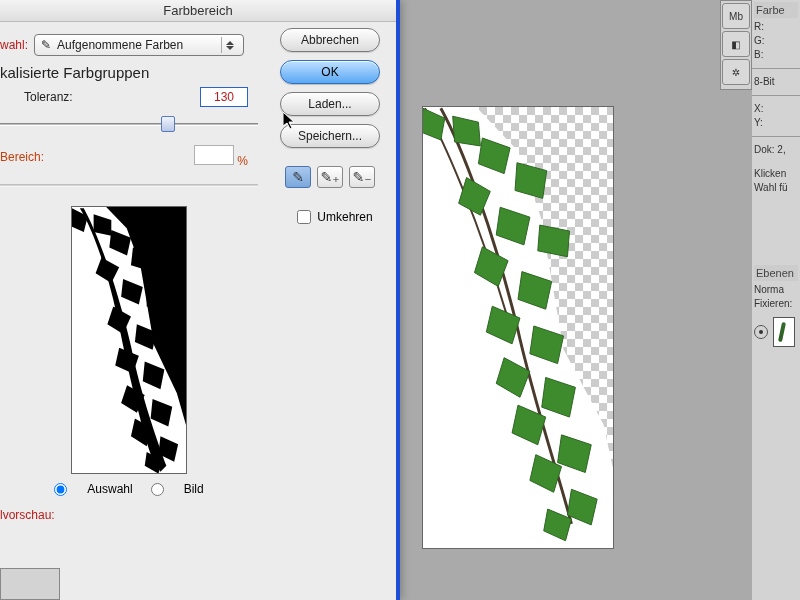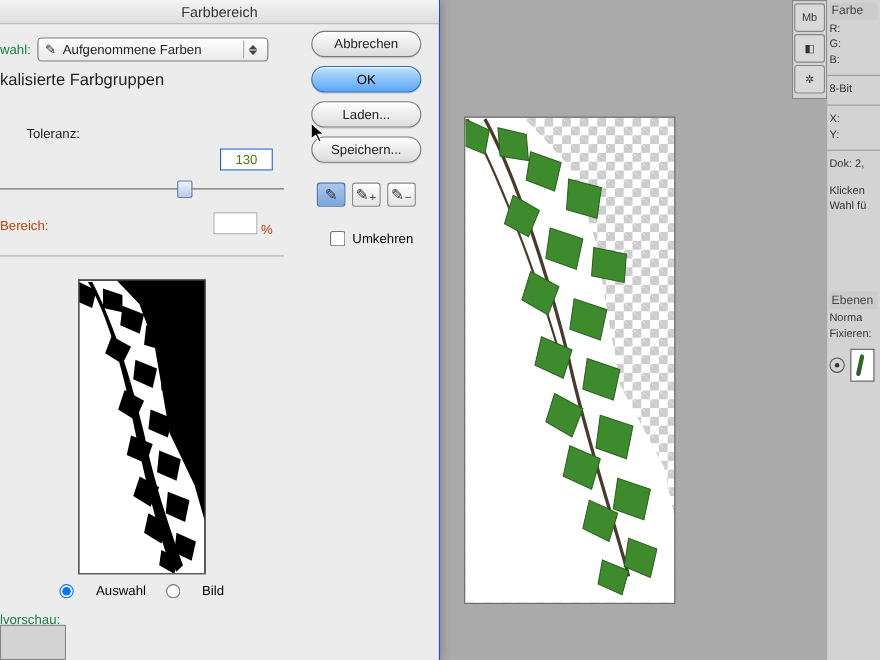--- a/index.html
+++ b/index.html
@@ -65,33 +65,33 @@
   
   .canvas .plant {
     position:absolute; left:0; top:0; width:100%; height:100%;
   }
 
   
   .dialog {
     position:absolute; left:0; top:0;
     width:400px; height:600px;
     background:#ececec;
-    border-right:1px solid #1d4ed8;
+    border-right:4px solid #1d4ed8;
     box-shadow: 2px 0 8px rgba(0,0,0,.25);
   }
   .dlg-title {
     height:22px; text-align:center; font-size:13px; color:#333;
     border-bottom:1px solid #bbb;
     background:linear-gradient(#f4f4f4,#dedede);
     line-height:22px;
   }
   .dlg-body { padding:8px 10px 0 0; }
   .row { display:flex; align-items:center; gap:6px; margin:4px 0 8px; font-size:12px; color:#222;}
   .lbl { white-space:nowrap; }
-  .trunc { color:#15803d; }
+  .trunc { color:#b91c1c; }
   .combobox {
     flex:1; max-width:210px;
     display:flex; align-items:center;
     border:1px solid #7a7a7a; border-radius:4px;
     background:linear-gradient(#fff,#e9e9e9);
     height:22px; padding: 0 6px; gap:6px;
     box-shadow: 0 1px 0 #fff inset;
   }
   .combobox .cb-ico { font-size:12px; }
   .combobox .cb-txt { flex:1; font-size:12px; }
@@ -100,21 +100,21 @@
     display:flex; flex-direction:column; align-items:center; justify-content:center; gap:1px;
   }
   .cb-arrow::before,.cb-arrow::after{
     content:""; width:0;height:0;border-left:4px solid transparent;border-right:4px solid transparent;
   }
   .cb-arrow::before{border-bottom:4px solid #444;}
   .cb-arrow::after{border-top:4px solid #444;}
   .section-head { font-size:15px; color:#222; margin:4px 0 6px 0;}
   .num-input {
     width:48px; height:20px; border:1px solid #2a62c9; background:#fff;
-    text-align:center; font-size:12px; color:#4d7c0f;margin-top:48px;
+    text-align:center; font-size:12px; color:#b91c1c;
   }
   .slider-track {
     margin:4px 0 12px 0; height:18px; position:relative;
   }
   .slider-track .rail{
     position:absolute; left:0; right:0; top:8px; height:3px;
     background:#bdbdbd; border-top:1px solid #8a8a8a; border-bottom:1px solid #fff;
   }
   .slider-track .thumb{
     position:absolute; top:1px; width:14px; height:16px;

